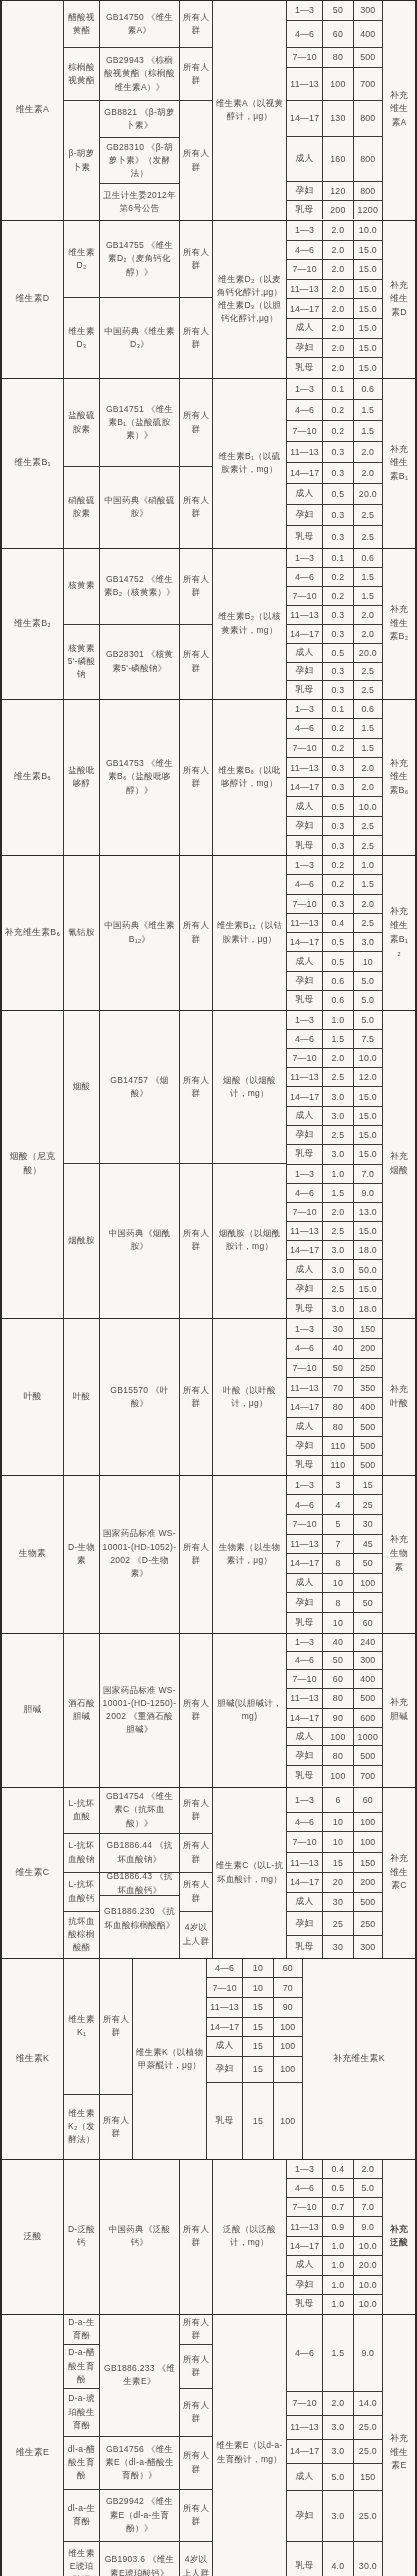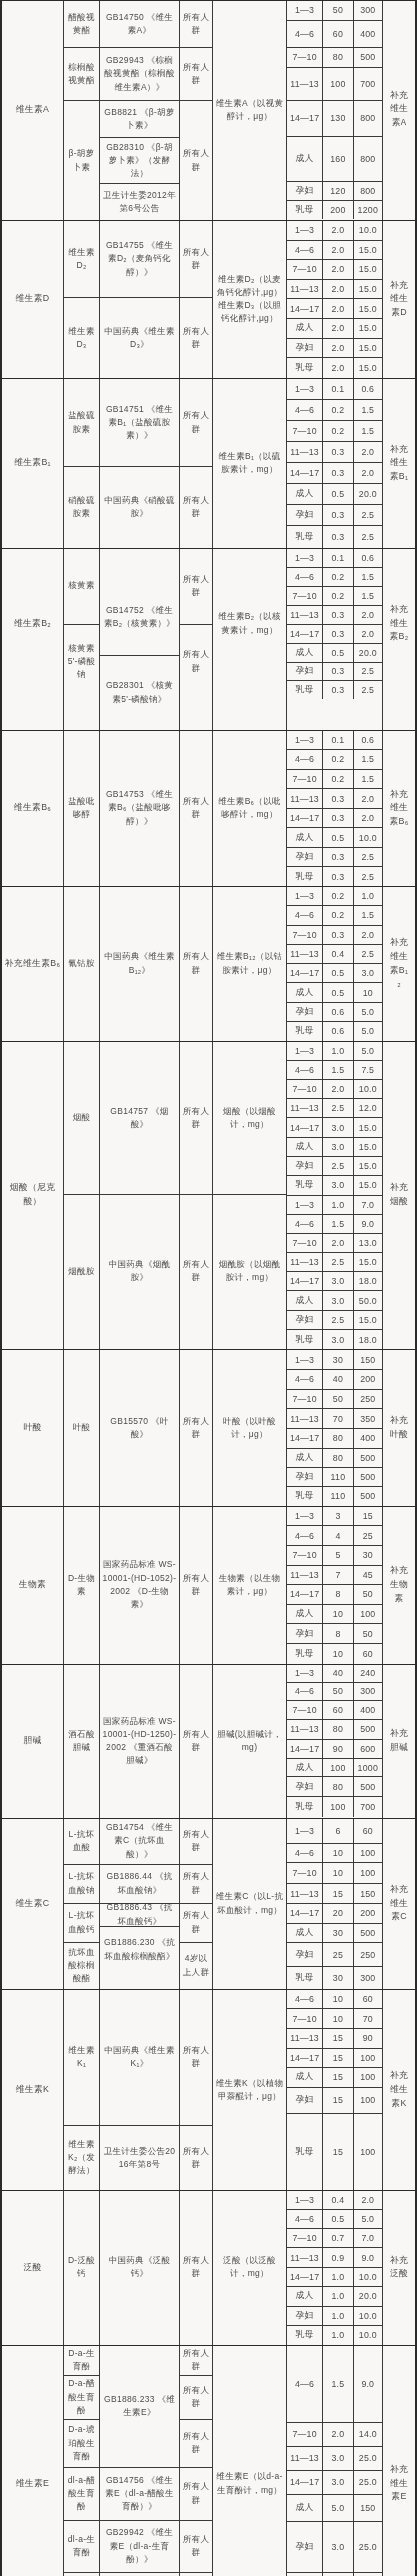--- a/index.html
+++ b/index.html
@@ -279,21 +279,21 @@
       </div>
       <div class="section">
         <div class="col col-category">
           <div class="cell" style="height: 150px;">维生素B₂</div>
         </div>
         <div class="col col-compound">
           <div class="cell" style="height: 76px;">核黄素</div>
           <div class="cell" style="height: 74px;">核黄素5'-磷酸钠</div>
         </div>
         <div class="col col-standard">
-          <div class="cell" style="height: 76px; margin-top: 31px;">GB14752 《维生素B₂（核黄素）》</div>
+          <div class="cell" style="height: 76px;">GB14752 《维生素B₂（核黄素）》</div>
           <div class="cell" style="height: 74px;">GB28301 《核黄素5'-磷酸钠》</div>
         </div>
         <div class="col col-population">
           <div class="cell" style="height: 76px;">所有人群</div>
           <div class="cell" style="height: 74px;">所有人群</div>
         </div>
         <div class="col col-measure">
           <div class="cell" style="height: 150px;">维生素B₂（以核黄素计，mg）</div>
         </div>
         <div class="col col-values">
@@ -830,24 +830,20 @@
         </div>
       </div>
       <div class="section">
         <div class="col col-category">
           <div class="cell" style="height: 200px;">维生素K</div>
         </div>
         <div class="col col-compound">
           <div class="cell" style="height: 136px;">维生素K₁</div>
           <div class="cell" style="height: 64px;">维生素K₂（发酵法）</div>
         </div>
-        <div class="col col-standard">
-          <div class="cell" style="height: 136px;">中国药典《维生素K₁》</div>
-          <div class="cell" style="height: 64px;">卫生计生委公告2016年第8号</div>
-        </div>
         <div class="col col-population">
           <div class="cell" style="height: 136px;">所有人群</div>
           <div class="cell" style="height: 64px;">所有人群</div>
         </div>
         <div class="col col-measure">
           <div class="cell" style="height: 200px;">维生素K（以植物甲萘醌计，μg）</div>
         </div>
         <div class="col col-values">
           <div class="vrow" style="height: 19.6px;">
             <div class="vcell vcell-age">4—6</div>
@@ -941,21 +937,21 @@
             <div class="vcell vcell-min">1.0</div>
             <div class="vcell vcell-max">10.0</div>
           </div>
           <div class="vrow" style="height: 19px;">
             <div class="vcell vcell-age">乳母</div>
             <div class="vcell vcell-min">1.0</div>
             <div class="vcell vcell-max">10.0</div>
           </div>
         </div>
         <div class="col col-supplement">
-          <div class="cell" style="height: 153px;">补充泛酸</div>
+          <div class="cell" style="height: 153px; font-weight: bold;">补充泛酸</div>
         </div>
       </div>
       <div class="section">
         <div class="col col-category">
           <div class="cell" style="height: 276px;">维生素E</div>
         </div>
         <div class="col col-compound">
           <div class="cell" style="height: 30px;">D-a-生育酚</div>
           <div class="cell" style="height: 44px;">D-a-醋酸生育酚</div>
           <div class="cell" style="height: 48px;">D-a-琥珀酸生育酚</div>

